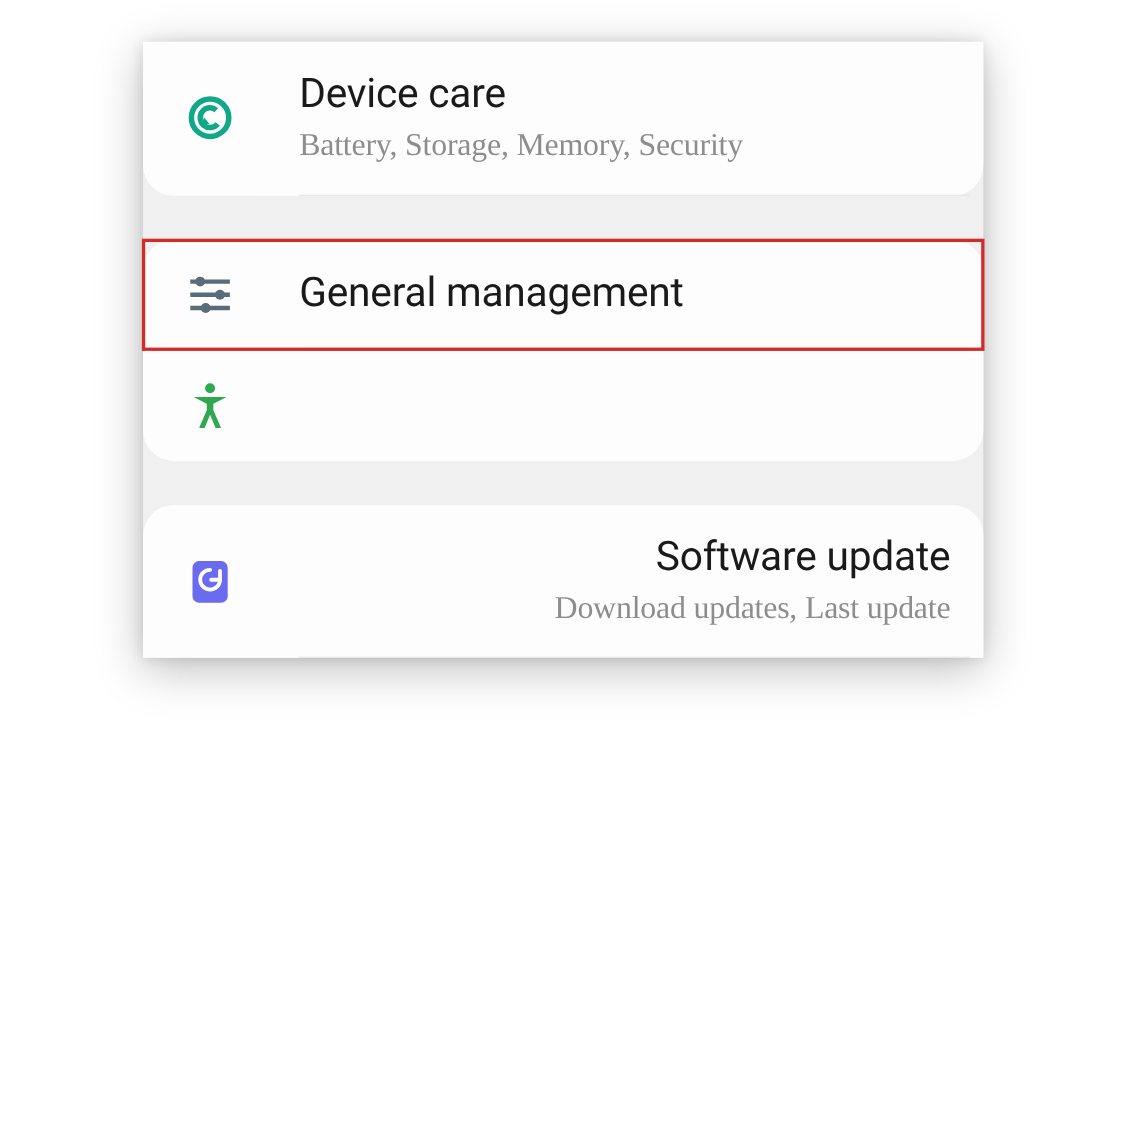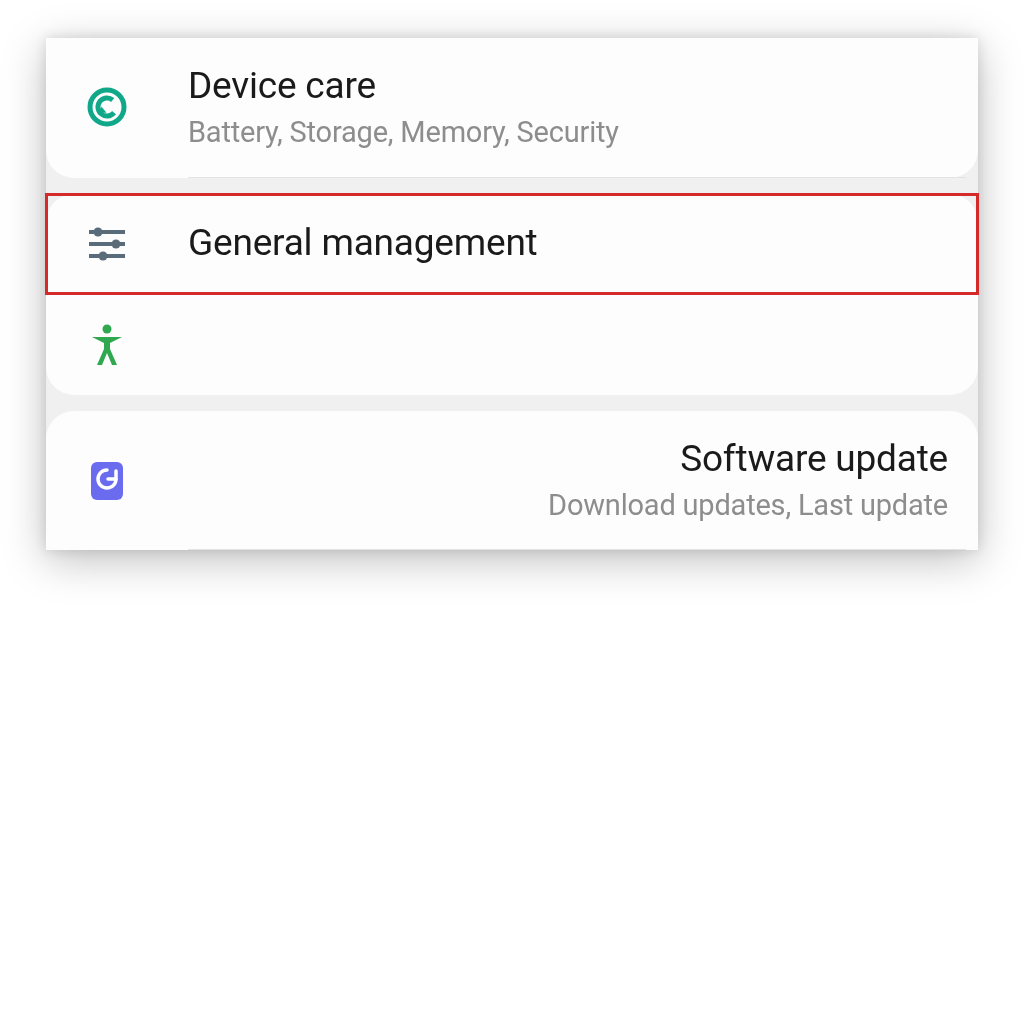--- a/index.html
+++ b/index.html
@@ -5,31 +5,31 @@
   * { box-sizing: border-box; margin: 0; padding: 0; }
   html, body { width: 1024px; height: 1024px; }
   body {
     font-family: -apple-system, Roboto, "Segoe UI", Arial, sans-serif;
     background: #ffffff;
     display: flex;
     align-items: flex-start;
     justify-content: center;
   }
   .frame {
-    width: 932px;
+    width: 764px;
     margin-top: 38px;
     background: #f0f0f0;
     box-shadow: 0 10px 40px rgba(0,0,0,0.25), 0 0 12px rgba(0,0,0,0.12);
   }
   .card {
     background: #fdfdfd;
     border-radius: 28px;
   }
   .card.top { border-top-left-radius: 0; border-top-right-radius: 0; }
-  .card + .card { margin-top: 16px; }
+  .card + .card { margin-top: 40px; }
   .card.bottom { border-bottom-left-radius: 0; border-bottom-right-radius: 0; text-align: right; }
   .row {
     display: flex;
     align-items: center;
     padding: 26px 30px 26px 26px;
     position: relative;
     cursor: pointer;
   }
   .row.highlight {
     outline: 3px solid #d42a2a;
@@ -50,20 +50,21 @@
     font-weight: 400;
     line-height: 1.2;
     letter-spacing: -0.2px;
   }
   .subtitle {
     font-size: 29px;
     color: #8d8d8d;
     margin-top: 6px;
     line-height: 1.25;
     letter-spacing: -0.2px;
+    font-family: Liberation Serif, serif;
   }
   .divider {
     height: 1px;
     background: #e3e3e3;
     margin-left: 142px;
     margin-right: 12px;
   }
 </style>
 </head>
 <body>

